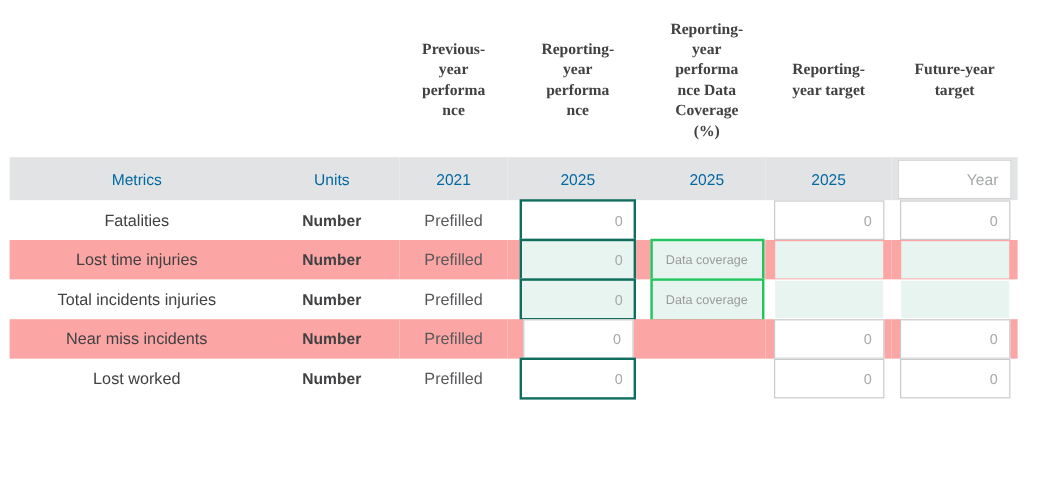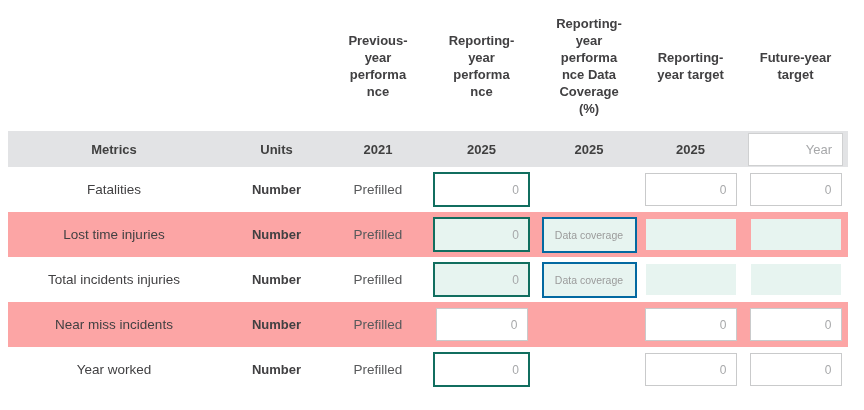--- a/index.html
+++ b/index.html
@@ -25,30 +25,31 @@
     text-align: center;
   }
   
   .hdr-row .cell { height: 131px; background: #ffffff; }
   .hdr {
     font-size: 13px;
     font-weight: bold;
     line-height: 17px;
     color: #414042;
     white-space: pre-line;
+    font-family: Liberation Serif, serif;
   }
   
   .sub-row .cell { height: 36px; background: #e2e3e5; }
   .sub {
     font-size: 13px;
-    font-weight: bold;
-    color: #404040;
-  }
-  
-  .data-row .cell { height: 45px; }
+    font-weight: normal;
+    color: #0369a1;
+  }
+  
+  .data-row .cell { height: 33px; }
   .row-white .cell { background: #ffffff; }
   .row-gray  .cell { background: #fca5a5; }
   .metric-label, .prefilled { font-size: 13.5px; color: #414042; }
   .unit-label { font-size: 13px; font-weight: bold; color: #414042; text-align: center; }
   .prefilled { color: #58595b; }
   
   input.num {
     width: 92px; height: 33px;
     border: 1px solid #c9cacb;
     background: #ffffff;
@@ -72,21 +73,21 @@
     padding-right: 10px;
     font-family: "Liberation Sans", sans-serif;
     font-size: 13px;
     color: #6d6e70;
     outline: none;
   }
   input.year-input::placeholder { color: #a7a8aa; opacity: 1; }
   input.num::placeholder { color: #a7a8aa; opacity: 1; }
   button.coverage-btn {
     width: 95px; height: 36px;
-    border: 2px solid #0369a1;
+    border: 2px solid #22c55e;
     background: #e7f4f0;
     font-family: "Liberation Sans", sans-serif;
     font-size: 10.5px;
     color: #9b9b9b;
     cursor: pointer;
   }
   .mint-block {
     width: 90px; height: 31px;
     background: #e7f4f0;
   }
@@ -241,21 +242,21 @@
       <div class="cell">
           <input class="num" value="0" style="">
         </div>
       <div class="cell">
           <input class="num" value="0" style="">
         </div>
     </div>
 
     <div class="trow data-row row-white">
       <div class="cell">
-          <span class="metric-label">Year worked</span>
+          <span class="metric-label">Lost worked</span>
         </div>
       <div class="cell">
           <span class="unit-label">Number</span>
         </div>
       <div class="cell">
           <span class="prefilled">Prefilled</span>
         </div>
       <div class="cell">
           <input class="num accent" value="0" style="">
         </div>

